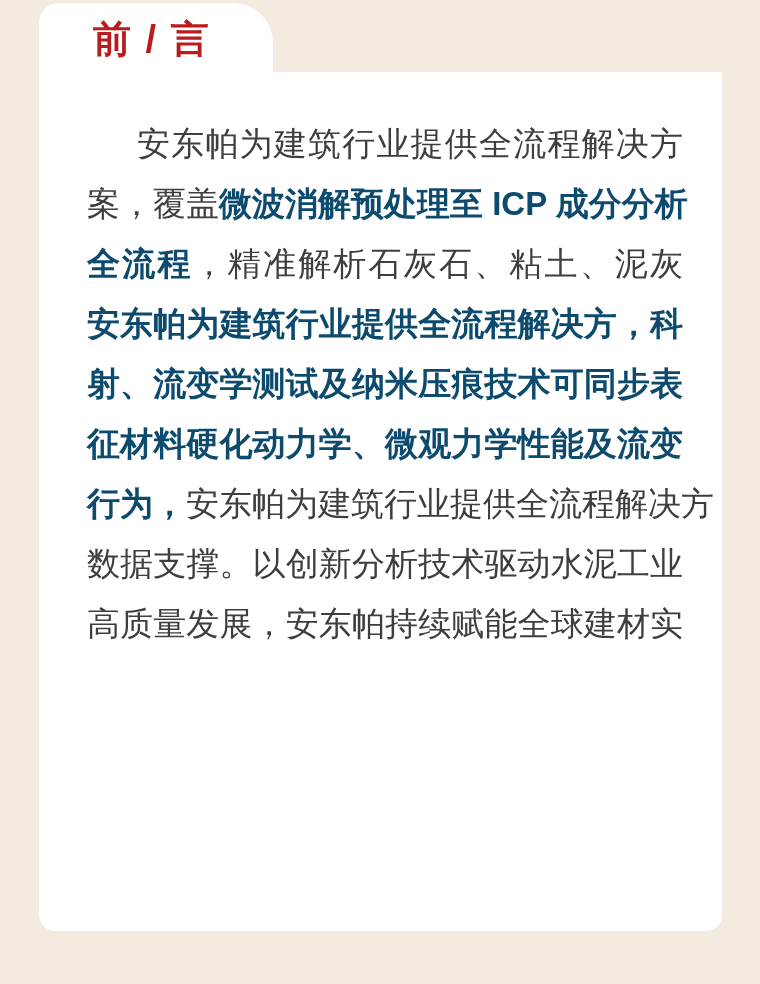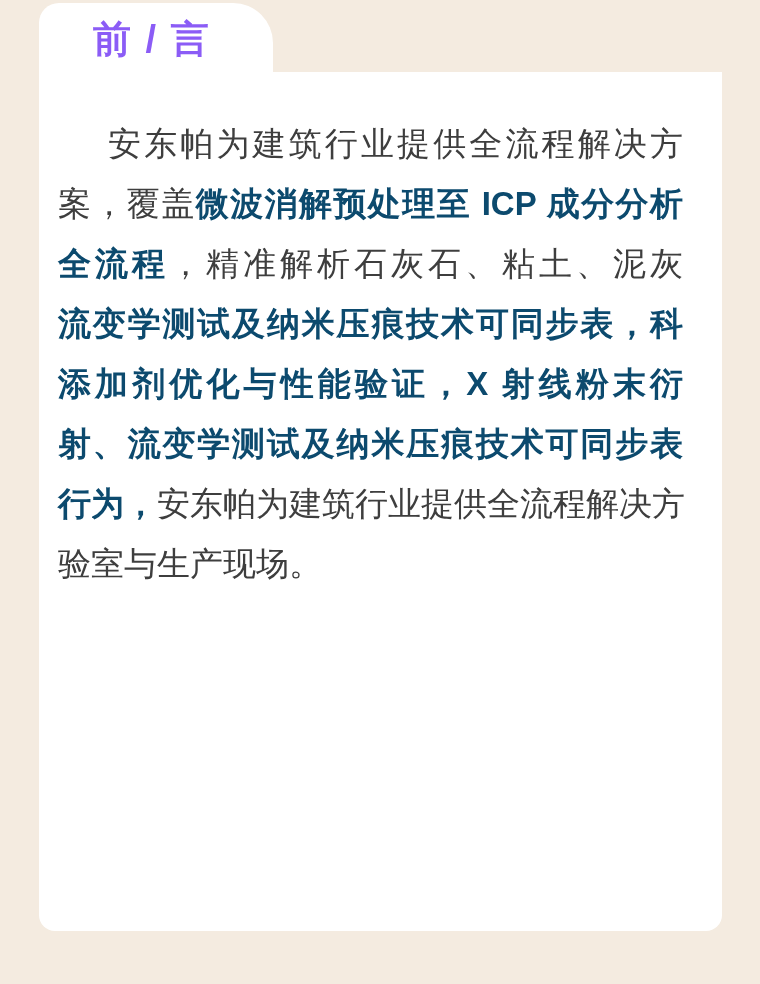--- a/index.html
+++ b/index.html
@@ -22,36 +22,36 @@
     height: 70px;
     background: #FFFFFF;
     border-radius: 20px 40px 0 0;
     display: flex;
     align-items: center;
   }
   .tab-title {
     padding-left: 54px;
     font-size: 38px;
     font-weight: 700;
-    color: #8b5cf6;
+    color: #b91c1c;
     letter-spacing: 2px;
     white-space: nowrap;
     line-height: 1;
     padding-top: 2px;
   }
   .panel {
     position: absolute;
     left: 39px;
     top: 72px;
     width: 683px;
     height: 859px;
     background: #FFFFFF;
     border-radius: 0 0 16px 16px;
     box-sizing: border-box;
-    padding: 42px 39px 0 19px;
+    padding: 42px 39px 0 48px;
   }
   .paragraph {
     color: #3E3E3E;
     font-size: 33px;
   }
   .line {
     line-height: 60px;
     height: 60px;
     text-align: justify;
     text-align-last: justify;
@@ -73,19 +73,20 @@
 
 <div class="tab">
   <div class="tab-title">前 / 言</div>
 </div>
 
 <div class="panel">
   <div class="paragraph">
       <div class="line indent"><span class="seg">安东帕为建筑行业提供全流程解决方</span></div>
       <div class="line"><span class="seg">案，覆盖</span><span class="seg bold">微波消解预处理至 ICP 成分分析</span></div>
       <div class="line"><span class="seg bold">全流程</span><span class="seg">，精准解析石灰石、粘土、泥灰</span></div>
-      <div class="line"><span class="seg bold">流变学测试及纳米压痕技术可同步表，科</span></div>
-      <div class="line"><span class="seg bold">添加剂优化与性能验证，X 射线粉末衍</span></div>
+      <div class="line"><span class="seg bold">安东帕为建筑行业提供全流程解决方，科</span></div>
       <div class="line"><span class="seg bold">射、流变学测试及纳米压痕技术可同步表</span></div>
+      <div class="line"><span class="seg bold">征材料硬化动力学、微观力学性能及流变</span></div>
       <div class="line"><span class="seg bold">行为，</span><span class="seg">安东帕为建筑行业提供全流程解决方</span></div>
-      <div class="line last"><span class="seg">验室与生产现场。</span></div>
+      <div class="line"><span class="seg">数据支撑。以创新分析技术驱动水泥工业</span></div>
+      <div class="line"><span class="seg">高质量发展，安东帕持续赋能全球建材实</span></div>
     </div>
 </div>
 
 </body></html>

